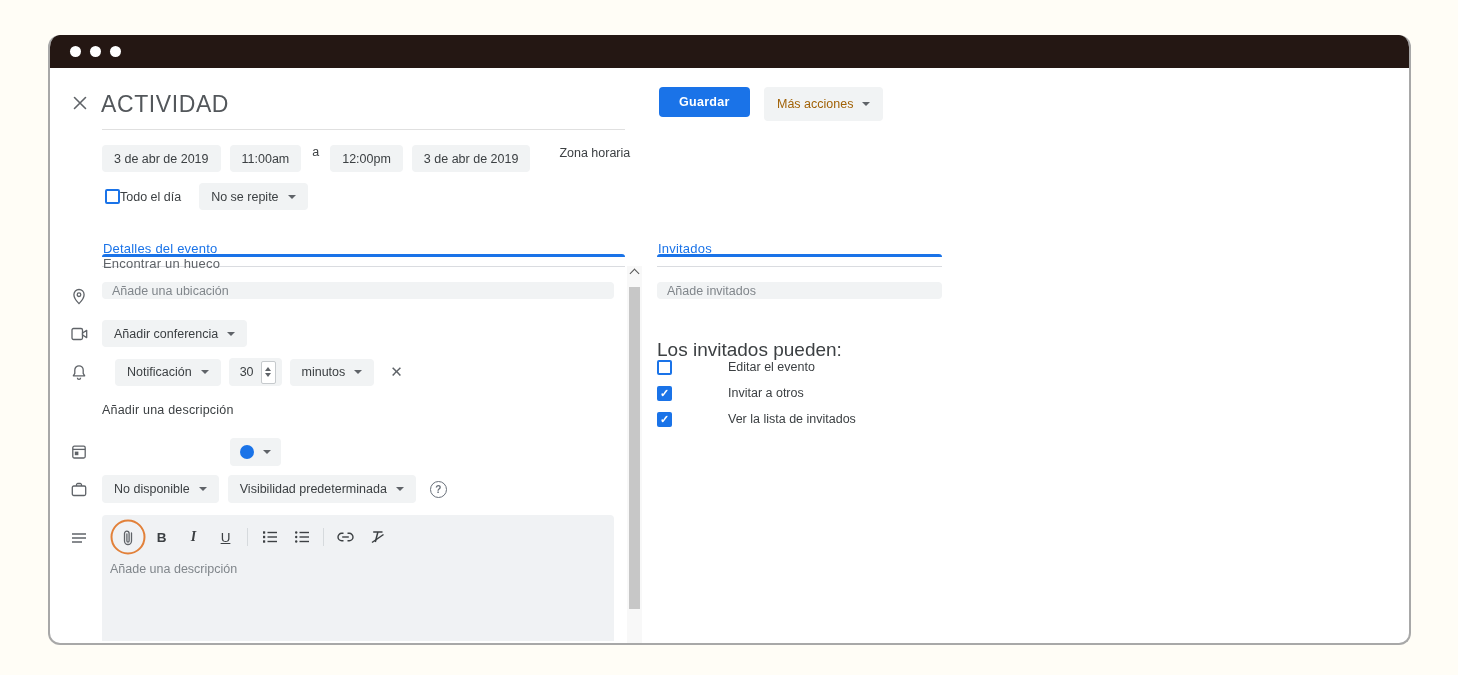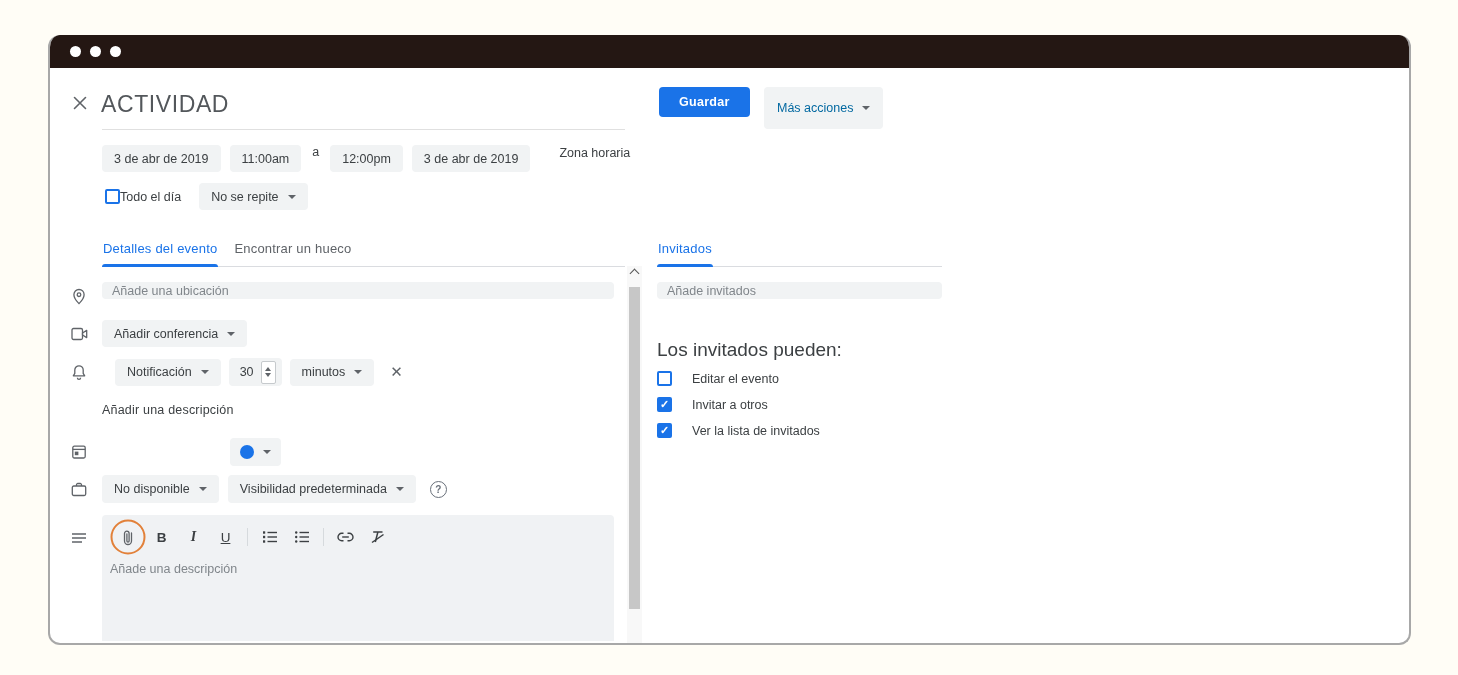--- a/index.html
+++ b/index.html
@@ -12,21 +12,21 @@
             border-radius:11px 11px 0 0;display:flex;align-items:center;padding-left:22px;box-sizing:border-box;gap:9px;}
   .tdot{width:11px;height:11px;border-radius:50%;background:#ffffff;}
 
   
   .icon-btn{background:none;border:none;padding:0;cursor:pointer;position:absolute;display:flex;align-items:center;justify-content:center;}
   .close-btn{left:20px;top:58px;width:20px;height:20px;}
   .event-title{position:absolute;left:51px;top:56px;font-size:23px;letter-spacing:.6px;color:#53575b;}
   .title-underline{position:absolute;left:52px;top:94px;width:523px;height:1px;background:#e0e0e0;}
   .btn-save{position:absolute;left:609px;top:52px;height:30px;padding:0 20px;background:#1a73e8;color:#fff;
             border:none;border-radius:4px;font-size:12.5px;font-weight:600;letter-spacing:.3px;cursor:pointer;font-family:inherit;}
-  .btn-more{position:absolute;left:714px;top:52px;height:42px;padding:0 13px;background:#f1f3f4;color:#0369a1;
+  .btn-more{position:absolute;left:714px;top:52px;height:34px;padding:0 13px;background:#f1f3f4;color:#a16207;
             border:none;border-radius:4px;font-size:12.5px;display:flex;align-items:center;cursor:pointer;font-family:inherit;}
   .caret{width:0;height:0;border-left:4px solid transparent;border-right:4px solid transparent;
          border-top:4.5px solid #5f6368;display:inline-block;margin-left:9px;}
 
   
   .chip{display:inline-flex;align-items:center;height:27px;padding:0 12px;background:#f1f3f4;border:none;
         border-radius:4px;font-size:12.5px;color:#3c4043;cursor:pointer;font-family:inherit;white-space:nowrap;}
 
   .dt-row{position:absolute;left:52px;top:110px;display:flex;align-items:flex-start;gap:9px;}
   .dt-sep{font-size:12.5px;color:#3c4043;padding:0 2px;}
@@ -34,21 +34,21 @@
 
   .allday-row{position:absolute;left:52px;top:148px;height:27px;display:flex;align-items:center;}
   .cb{width:15px;height:15px;box-sizing:border-box;border-radius:2px;display:inline-flex;align-items:center;
       justify-content:center;flex:none;cursor:pointer;}
   .cb.unchecked{border:2px solid #1a73e8;background:#fff;}
   .cb.checked{background:#1a73e8;color:#fff;font-size:11px;font-weight:bold;line-height:1;}
   .allday-label{font-size:12.5px;color:#3c4043;}
   .allday-row .chip{margin-left:18px;}
 
   
-  .tabs{position:absolute;display:flex;gap:15px;border-bottom:1px solid #dadce0;height:25px;}
+  .tabs{position:absolute;display:flex;border-bottom:1px solid #dadce0;height:25px;flex-direction:column;}
   .tabs-left{left:52px;top:206px;width:523px;}
   .tabs-right{left:607px;top:206px;width:285px;}
   .tab{position:relative;font-size:13px;font-weight:500;color:#5f6368;letter-spacing:.2px;cursor:pointer;padding:0 1px;}
   .tab.active{color:#1a73e8;}
   .tab-bar{position:absolute;left:0;right:0;bottom:-1px;height:3px;background:#1a73e8;border-radius:3px 3px 0 0;}
 
   
   .row-icon{position:absolute;left:20px;width:18px;height:18px;display:flex;align-items:center;justify-content:center;}
   .field-input{position:absolute;left:52px;width:512px;height:17px;background:#f1f3f4;border:none;border-radius:4px;
                padding:0 10px;box-sizing:border-box;font-size:12.5px;color:#3c4043;font-family:inherit;outline:none;}
@@ -85,21 +85,21 @@
 
   
   .scrollbar{position:absolute;left:577px;top:231px;width:15px;height:377px;background:#f8f8f8;}
   .scroll-arrow{height:15px;display:flex;align-items:flex-start;justify-content:center;cursor:pointer;}
   .scroll-arrow i{width:6px;height:6px;border-left:1.5px solid #555;border-top:1.5px solid #555;transform:rotate(45deg);margin-top:4px;}
   .scroll-thumb{position:absolute;left:2px;top:21px;width:11px;height:322px;background:#c7c7c7;cursor:grab;}
 
   
   .perm-title{position:absolute;left:607px;top:304px;font-size:19px;color:#3c4043;}
   .perm-list{position:absolute;left:607px;top:325px;}
-  .perm-row{display:flex;align-items:flex-end;height:26px;}
+  .perm-row{display:flex;align-items:flex-start;height:26px;gap:36px;}
   .perm-label{font-size:12.5px;color:#3c4043;margin-left:20px;}
 
   svg{display:block;}
 </style>
 </head>
 <body>
 
 <div class="page">
   <div class="window">
 

